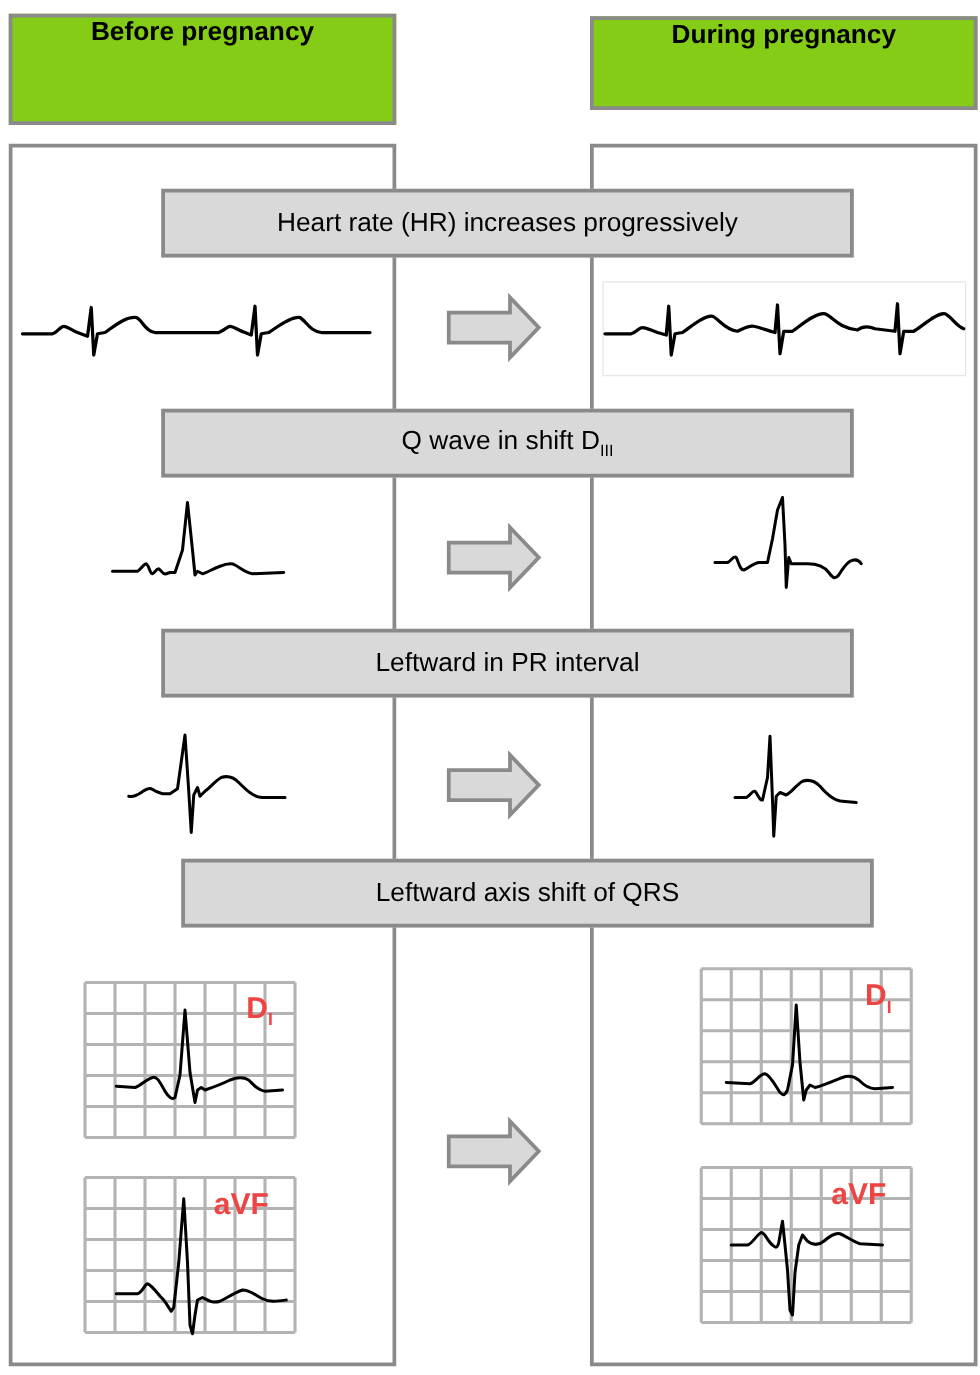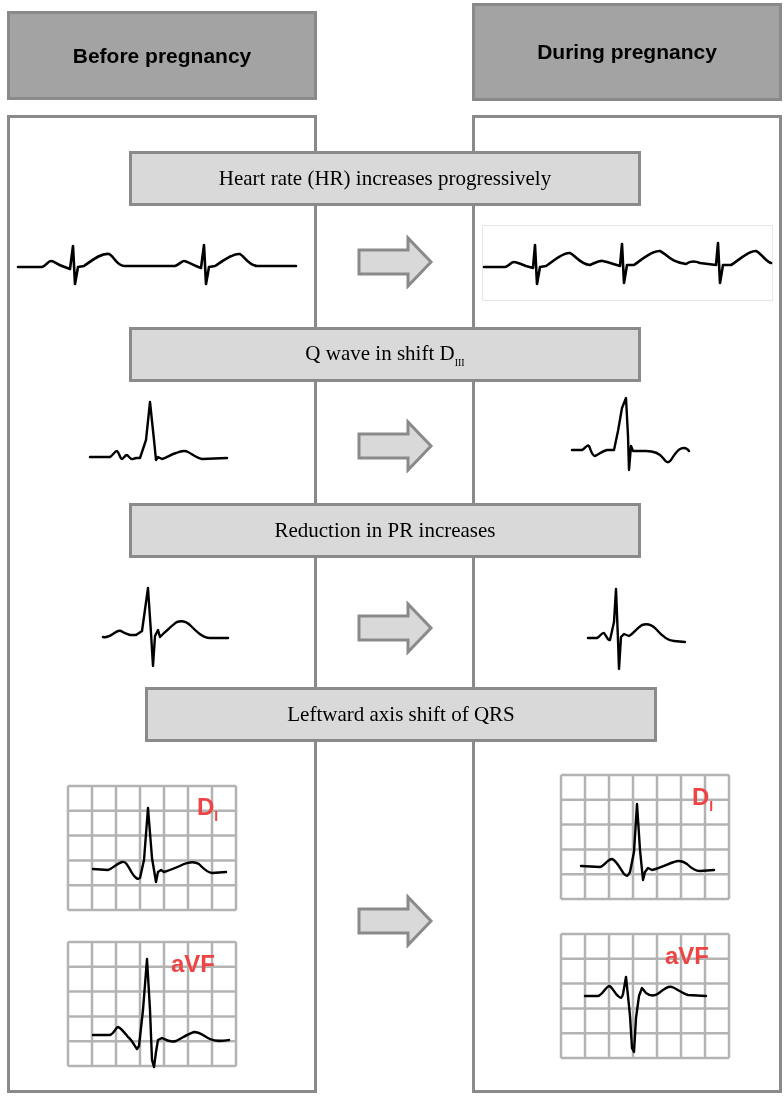--- a/index.html
+++ b/index.html
@@ -1,51 +1,51 @@
 <!DOCTYPE html>
 <html><head>
 <meta charset="utf-8">
 <style>
   html, body { margin:0; padding:0; background:#ffffff; }
   body { width:784px; height:1100px; position:relative; overflow:hidden;
          font-family:"Liberation Sans", sans-serif; }
-  .hdr { position:absolute; background:#a3a3a3; border:3px solid #8a8a8a; box-sizing:border-box;
-         display:flex; align-items:center; justify-content:center;
+  .hdr { position:absolute; background:#84cc16; border:3px solid #8a8a8a; box-sizing:border-box;
+         display:flex; align-items:flex-start; justify-content:center;
          font-weight:bold; font-size:21px; color:#000; }
   .col { position:absolute; background:#fff; border:3px solid #8a8a8a; box-sizing:border-box; }
-  .banner { position:absolute; left:129px; width:512px; height:55px; background:#d9d9d9;
+  .banner { position:absolute; left:129px; width:554px; height:55px; background:#d9d9d9;
             border:3px solid #8a8a8a; box-sizing:border-box; display:flex; align-items:center;
-            justify-content:center; font-size:21px; color:#000; z-index:2;font-family:Liberation Serif, serif; }
-  .banner sub { font-size:10px; vertical-align:-6px; letter-spacing:0; }
+            justify-content:center; font-size:21px; color:#000; z-index:2; }
+  .banner sub { font-size:13px; vertical-align:-6px; letter-spacing:0; }
   svg.layer { position:absolute; left:0; top:0; z-index:3; }
   .lead { position:absolute; font-weight:bold; font-size:24px; color:#ef4444; z-index:4; }
   .lead sub { font-size:14px; vertical-align:-6px; }
   .imgbox { position:absolute; border:1px solid #e6e6e6; box-sizing:border-box; z-index:1; }
 </style>
 </head>
 <body>
 
 <div class="hdr" style="left:7px; top:11px; width:310px; height:89px;">
   <span>Before pregnancy</span>
 </div>
-<div class="hdr" style="left:472px; top:3px; width:310px; height:98px;">
+<div class="hdr" style="left:472px; top:13px; width:310px; height:75px;">
   <span>During pregnancy</span>
 </div>
 
 <div class="col" style="left:7px; top:115px; width:310px; height:978px;"></div>
 <div class="col" style="left:472px; top:115px; width:310px; height:978px;"></div>
 
 <div class="banner" style="top:151px;">
   <span>Heart rate (HR) increases progressively</span>
 </div>
 <div class="banner" style="top:327px;">
   <span><span>Q wave in shift D</span><sub>III</sub></span>
 </div>
 <div class="banner" style="top:503px;">
-  <span>Reduction in PR increases</span>
+  <span>Leftward in PR interval</span>
 </div>
 <div class="banner" style="top:687px;margin-left:16px;">
   <span>Leftward axis shift of QRS</span>
 </div>
 
 <div class="imgbox" style="left:482px; top:225px; width:291px; height:76px;"></div>
 
 <svg class="layer" width="784" height="1100" viewBox="0 0 784 1100">
 
   <g>

